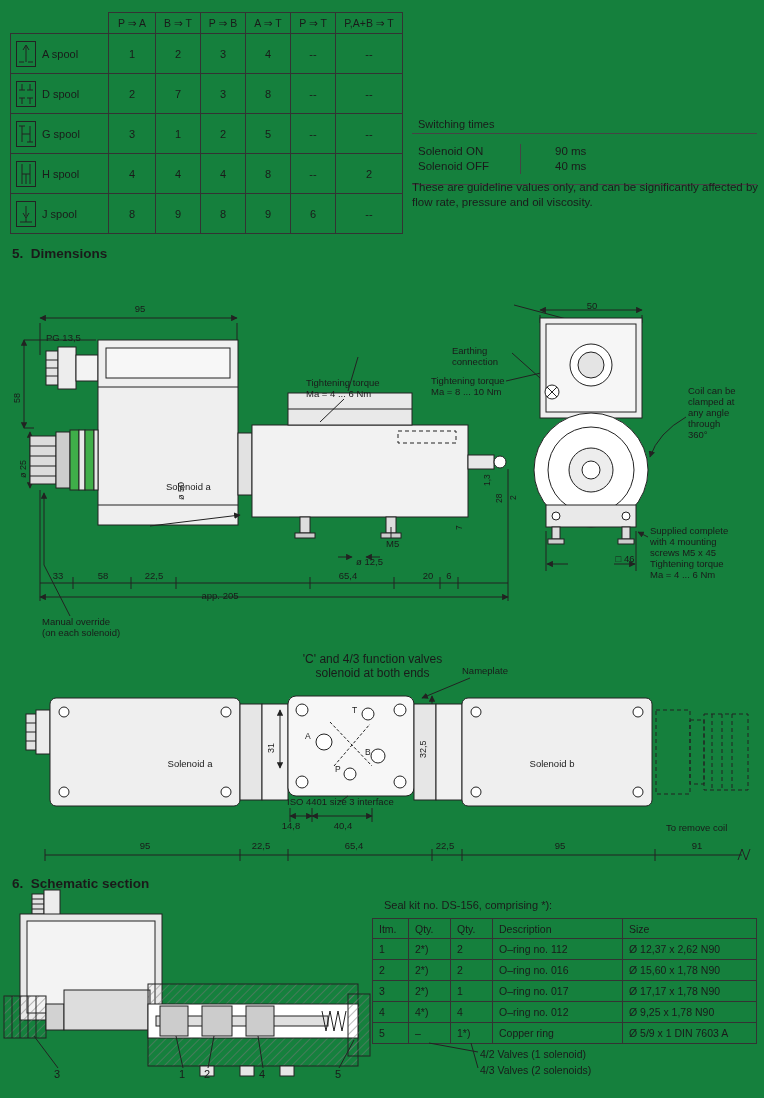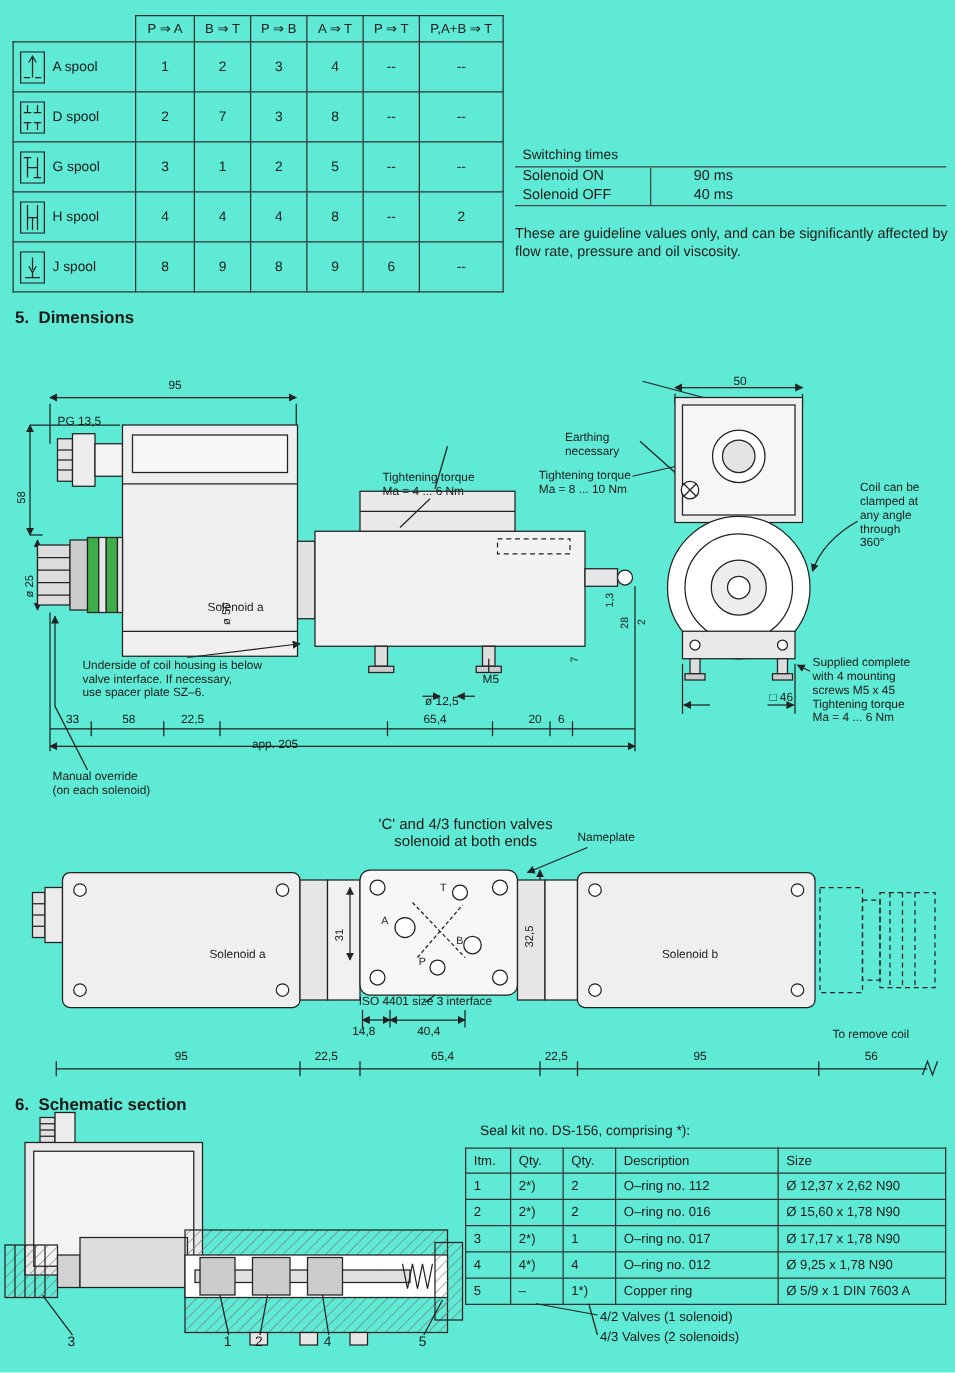--- a/index.html
+++ b/index.html
@@ -1,17 +1,17 @@
 <!DOCTYPE html>
 <html><head>
 <meta charset="utf-8">
 <style>
   * { margin:0; padding:0; box-sizing:border-box; }
   html,body { background:#fff; }
-  .page { position:relative; width:764px; height:1098px; background:#5eead4;
+  .page { position:relative; width:764px; height:1098px; background:#15803d;
           font-family:"Liberation Sans","DejaVu Sans",sans-serif; color:#1a1a1a; overflow:hidden; }
   .abs { position:absolute; }
   .lbl { position:absolute; font-size:9.5px; line-height:11px; color:#1a1a1a; }
   .lbl.c { text-align:center; }
   .pre { white-space:pre-line; }
   .rot { position:absolute; transform:rotate(-90deg); transform-origin:0 0; white-space:nowrap;
          font-size:9px; line-height:10px; }
   .tiny { font-size:8.5px; line-height:9px; }
   .sec-title { position:absolute; font-size:13.5px; font-weight:bold; white-space:pre; }
   .para { position:absolute; font-size:11.5px; line-height:14.5px; }
@@ -21,21 +21,21 @@
   .flow-table { position:absolute; left:10px; top:12px; border-collapse:collapse; table-layout:fixed; font-size:11px; }
   .flow-table th, .flow-table td { border:1px solid #333; text-align:center; vertical-align:middle; padding:0; font-weight:normal; }
   .flow-table thead th { height:21px; font-size:10.5px; }
   .flow-table tbody td { height:40px; }
   .flow-table .blank { border:none; }
   .spool-wrap { display:flex; align-items:center; gap:6px; padding-left:5px; text-align:left; }
   .spool-ic svg { display:block; }
 
   
   .sw-title { font-size:11px; padding:0 0 3px 6px; }
-  .sw-rows { border-top:1px solid #444; border-bottom:1px solid #444; padding:0 0; }
+  .sw-rows { border-top:1px solid #444; border-bottom:1px solid #444; padding:10px 0; }
   .sw-row { display:flex; font-size:11.5px; line-height:15px; }
   .sw-l { width:108px; padding-left:6px; }
   .sw-v { border-left:1px solid #444; padding-left:34px; }
 
   
   .seal-title { position:absolute; left:384px; top:899px; font-size:11px; }
   .seal-table { position:absolute; left:372px; top:918px; border-collapse:collapse; table-layout:fixed; font-size:10.5px; }
   .seal-table th, .seal-table td { border:1px solid #333; height:21px; padding:0 0 0 6px; text-align:left; font-weight:normal; vertical-align:middle; }
   .seal-table thead th { height:20px; }
   .fn { position:absolute; font-size:10.5px; }
@@ -316,47 +316,44 @@
       <rect x="548" y="274" width="16" height="5" style="fill:#cccccc"></rect>
         <rect x="618" y="274" width="16" height="5" style="fill:#cccccc"></rect>
       <line x1="546" y1="266" x2="546" y2="306"></line>
         <line x1="636" y1="266" x2="636" y2="306"></line>
       <line x1="568" y1="299" x2="547" y2="299" marker-end="url(#a1)"></line>
       <line x1="614" y1="299" x2="635" y2="299" marker-end="url(#a1)"></line>
     </g>
   </svg>
 
   <div class="lbl pre" style="left:452px;top:345px">Earthing
-necessary</div>
+connection</div>
   <div class="lbl pre" style="left:431px;top:375px">Tightening torque
 Ma = 8 ... 10 Nm</div>
   <div class="lbl pre" style="left:306px;top:377px">Tightening torque
 Ma = 4 ... 6 Nm</div>
   <div class="lbl pre" style="left:688px;top:385px">Coil can be
 clamped at
 any angle
 through
 360°</div>
   <div class="lbl pre" style="left:650px;top:525px">Supplied complete
 with 4 mounting
 screws M5 x 45
 Tightening torque
 Ma = 4 ... 6 Nm</div>
-  <div class="lbl pre" style="left:66px;top:527px">Underside of coil housing is below
-valve interface. If necessary,
-use spacer plate SZ–6.</div>
   <div class="lbl pre" style="left:42px;top:616px">Manual override
 (on each solenoid)</div>
   <div class="lbl" style="left:166px;top:481px">Solenoid a</div>
   <div class="lbl" style="left:46px;top:332px">PG 13,5</div>
   <div class="lbl" style="left:386px;top:538px">M5</div>
   <div class="lbl c" style="left:120px;top:303px;width:40px">95</div>
   <div class="lbl c" style="left:570px;top:300px;width:44px">50</div>
   <div class="lbl c" style="left:608px;top:553px;width:34px">□ 46</div>
-  <div class="lbl" style="left:340px;top:556px">ø 12,5</div>
+  <div class="lbl" style="left:356px;top:556px">ø 12,5</div>
   <div class="rot" style="left:12px;top:403px">58</div>
   <div class="rot" style="left:18px;top:478px">ø 25</div>
   <div class="rot" style="left:176px;top:500px">ø 50</div>
   <div class="rot tiny" style="left:483px;top:486px">1,3</div>
   <div class="rot tiny" style="left:495px;top:503px">28</div>
   <div class="rot tiny" style="left:509px;top:500px">2</div>
   <div class="rot tiny" style="left:455px;top:530px">7</div>
   <div class="lbl c" style="left:44px;top:570px;width:28px">33</div>
   <div class="lbl c" style="left:88px;top:570px;width:30px">58</div>
   <div class="lbl c" style="left:138px;top:570px;width:32px">22,5</div>
@@ -449,21 +446,21 @@
   <div class="rot" style="left:418px;top:758px">32,5</div>
   <div class="lbl" style="left:287px;top:796px">ISO 4401 size 3 interface</div>
   <div class="lbl c" style="left:276px;top:820px;width:30px">14,8</div>
   <div class="lbl c" style="left:326px;top:820px;width:34px">40,4</div>
   <div class="lbl" style="left:666px;top:822px">To remove coil</div>
   <div class="lbl c" style="left:125px;top:840px;width:40px">95</div>
   <div class="lbl c" style="left:244px;top:840px;width:34px">22,5</div>
   <div class="lbl c" style="left:336px;top:840px;width:36px">65,4</div>
   <div class="lbl c" style="left:428px;top:840px;width:34px">22,5</div>
   <div class="lbl c" style="left:540px;top:840px;width:40px">95</div>
-  <div class="lbl c" style="left:682px;top:840px;width:30px">56</div>
+  <div class="lbl c" style="left:682px;top:840px;width:30px">91</div>
 
   <div class="sec-title" style="left:12px;top:876px">6.  Schematic section</div>
 
   <svg class="drawing" style="left:0;top:890px" width="764" height="210" viewBox="0 0 764 210">
     <defs>
       <pattern id="h3" width="6" height="6" patternUnits="userSpaceOnUse" patternTransform="rotate(45)">
         <line x1="0" y1="0" x2="0" y2="6" stroke="#777" stroke-width="1"></line>
       </pattern>
     </defs>
     <g stroke="#222" stroke-width="1" fill="none">

